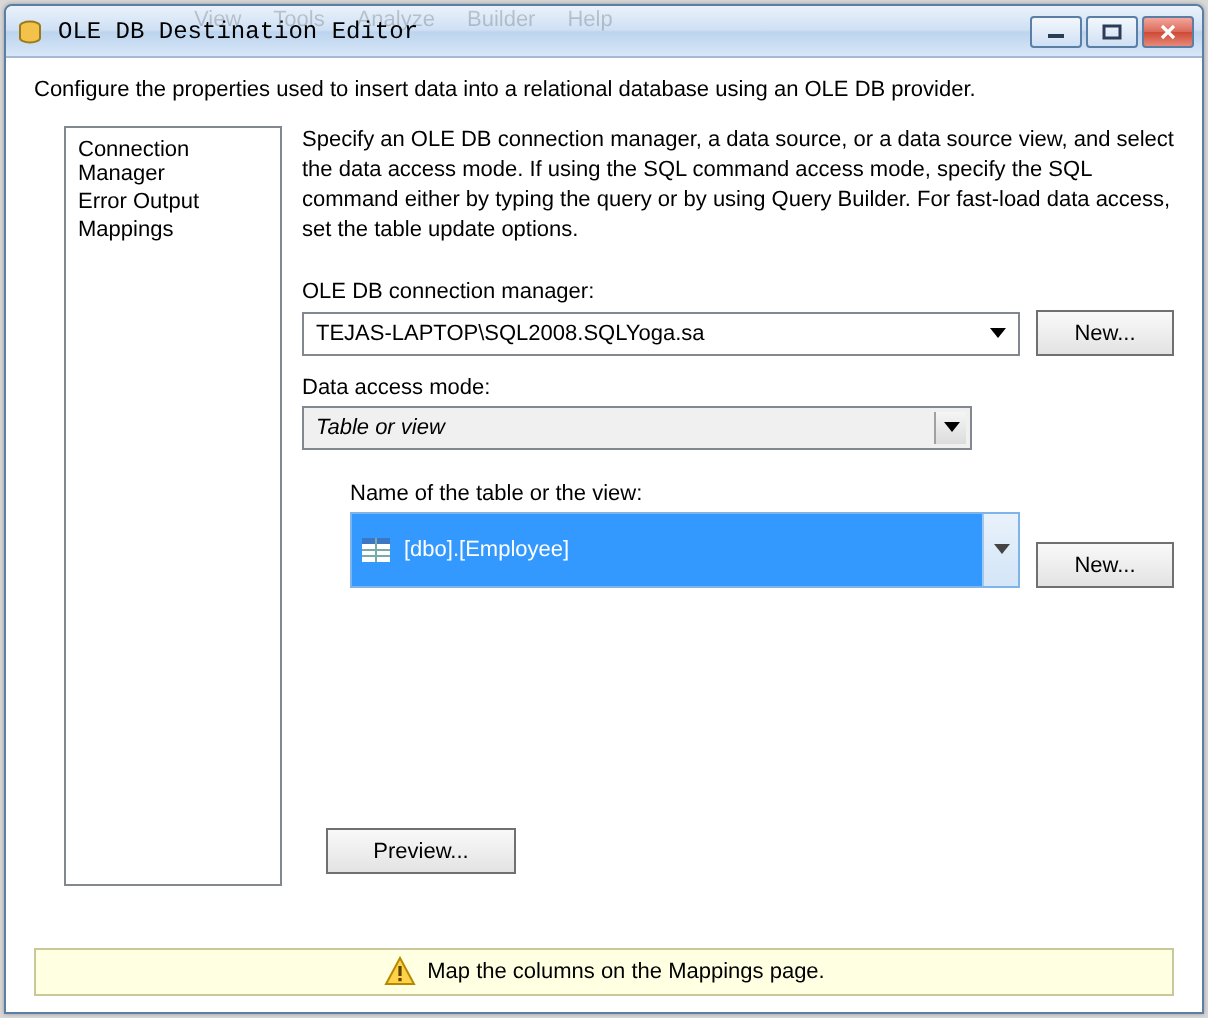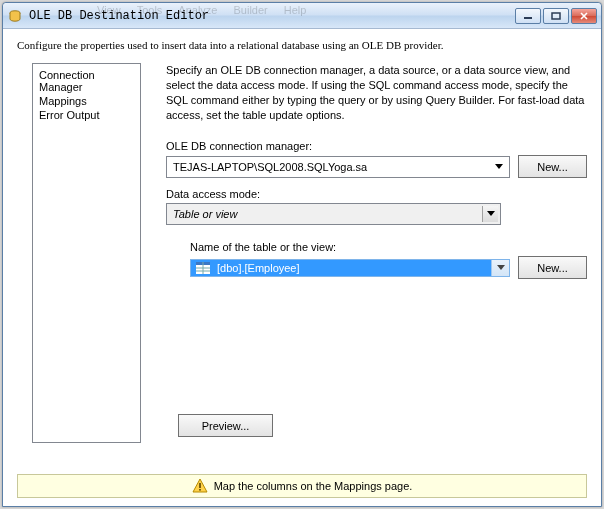--- a/index.html
+++ b/index.html
@@ -9,41 +9,41 @@
 
 .titlebar { height: 26px; background: linear-gradient(#eaf2fb, #cfe0f4 48%, #bcd4ee 52%, #d8e7f8); border-bottom: 1px solid #a6b9d1; border-radius: 4px 4px 0 0; display: flex; align-items: center; padding: 0 4px; }
 .titlebar .icon { width: 16px; height: 16px; margin-right: 6px; display:flex; align-items:center; justify-content:center; }
 .titlebar .title { color: #000; font-size: 12px; font-family: Liberation Mono, monospace; }
 .win-controls { margin-left: auto; display: flex; gap: 2px; }
 .win-btn { width: 26px; height: 16px; border: 1px solid #5a7ea6; border-radius: 2px; display:flex; align-items:center; justify-content:center; font-size:10px; line-height:1; }
 .win-btn.min { background: linear-gradient(#f3f7fc,#cfe0f4); }
 .win-btn.max { background: linear-gradient(#f3f7fc,#cfe0f4); }
 .win-btn.close { background: linear-gradient(#f6a49a,#d96c5c 48%,#cf4a36 52%,#e68a7a); color:#fff; font-weight:bold; }
 
-.hdr-text { padding: 10px 14px 12px 14px; color: #000; font-family: Liberation Serif, serif; }
+.hdr-text { padding: 10px 14px 12px 14px; color: #000; }
 
 .body-area { display: flex; padding: 0 14px; gap: 10px; height: 380px; }
 
 .sidebar { width: 109px; border: 1px solid #828790; background: #fff; padding: 4px 6px; margin-left: 15px; }
 .side-item { padding: 1px 0; color: #000; cursor: default; }
 
-.main { flex: 1; display: flex; flex-direction: column; margin-left: 15px; }
+.main { flex: 1; display: flex; flex-direction: column; }
 .instr { color: #000; line-height: 1.35; margin-bottom: 14px; }
 
 .field-label { margin-top: 4px; margin-bottom: 3px; color: #000; }
-.row { display: flex; gap: 8px; align-items: center; }
+.row { display: flex; gap: 8px; align-items: flex-end; }
 
 .combo { flex: 1; height: 22px; border: 1px solid #828790; background: #fff; display: flex; align-items: center; padding: 0 6px; position: relative; }
 .combo .arrow { position: absolute; right: 2px; top: 2px; bottom: 2px; width: 16px; display:flex; align-items:center; justify-content:center; }
 .combo.mode { background: #f0f0f0; border: 1px solid #828790; font-style: italic; }
 .combo.mode .arrow { border-left: 1px solid #a0a0a0; background: linear-gradient(#f5f5f5,#dcdcdc); }
 
 .btn { width: 69px; height: 23px; border: 1px solid #707070; background: linear-gradient(#f9f9f9,#e3e3e3); display:flex; align-items:center; justify-content:center; cursor: default; }
 
-.table-combo { flex: 1; height: 18px; border: 1px solid #7eb4ea; background: #3399ff; color: #fff; display: flex; align-items: center; padding: 0 4px; position: relative; }
+.table-combo { flex: 1; height: 38px; border: 1px solid #7eb4ea; background: #3399ff; color: #fff; display: flex; align-items: center; padding: 0 4px; position: relative; }
 .table-combo .ticon { width: 16px; height: 14px; margin-right: 6px; display:flex; align-items:center; justify-content:center; }
 .table-combo .arrow { position: absolute; right: 0; top: 0; bottom: 0; width: 18px; border-left: 1px solid #9fc7ef; background: linear-gradient(#e9f2fb,#d3e5f7); display:flex; align-items:center; justify-content:center; }
 
 .indent { padding-left: 24px; margin-top: 12px; }
 
 .preview-row { margin-top: auto; padding-left: 12px; padding-bottom: 6px; }
 
 .warning-bar { position: absolute; left: 14px; right: 14px; bottom: 8px; height: 24px; background: #ffffe1; border: 1px solid #c8c89a; display: flex; align-items: center; padding: 0 6px; gap: 6px; justify-content: center; }
 .warn-icon { width: 16px; height: 16px; display:flex; align-items:center; justify-content:center; }
 
@@ -91,22 +91,22 @@
         </div>
     </div>
   </div>
 
   <div class="hdr-text">Configure the properties used to insert data into a relational database using an OLE DB provider.</div>
 
   <div class="body-area">
 
     <div class="sidebar">
       <div class="side-item">Connection Manager</div>
+      <div class="side-item">Error Output</div>
       <div class="side-item">Mappings</div>
-      <div class="side-item">Error Output</div>
     </div>
 
     <div class="main">
       <div class="instr">Specify an OLE DB connection manager, a data source, or a data source view, and select the data access mode. If using the SQL command access mode, specify the SQL command either by typing the query or by using Query Builder. For fast-load data access, set the table update options.</div>
 
       <div class="field-label">OLE DB connection manager:</div>
       <div class="row">
         <div class="combo">
           <span>TEJAS-LAPTOP\SQL2008.SQLYoga.sa</span>
           <span class="arrow">

